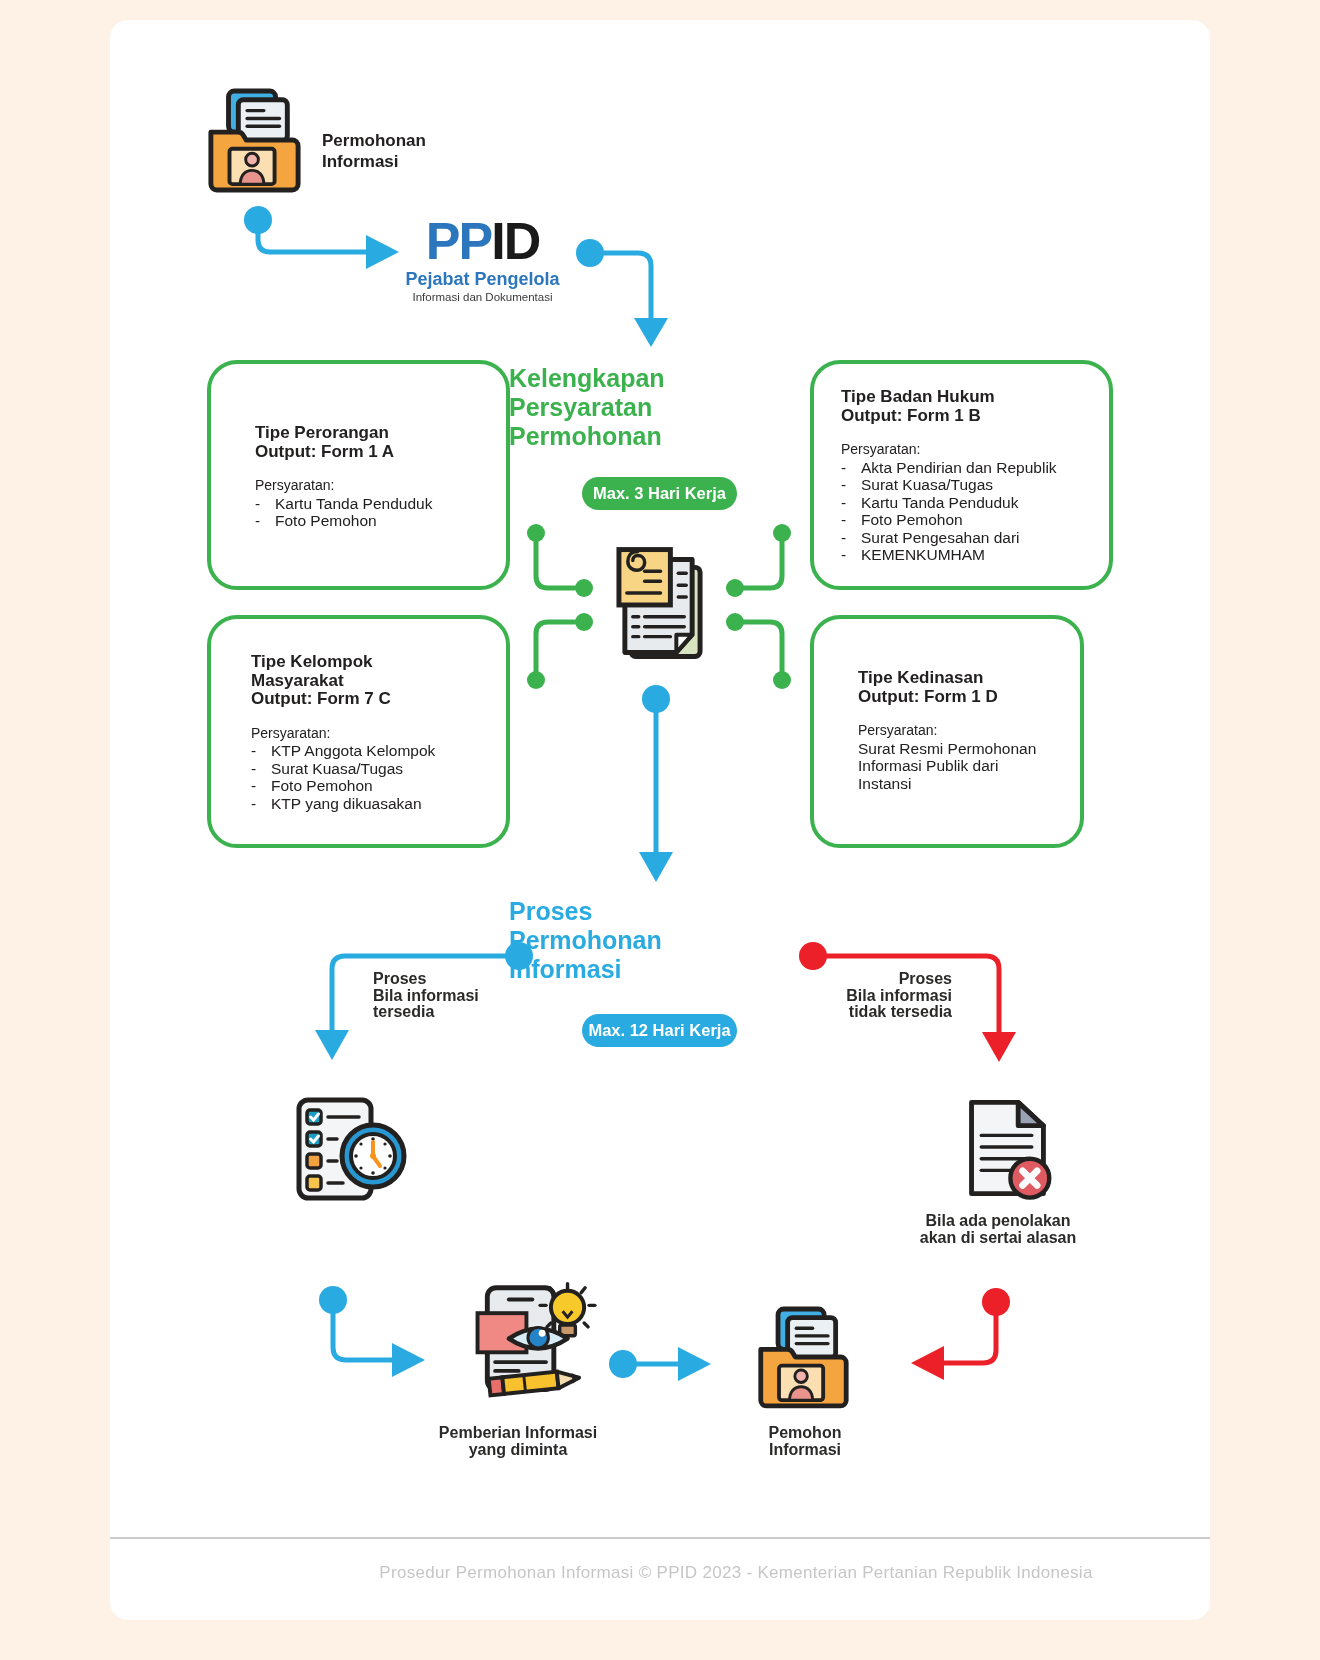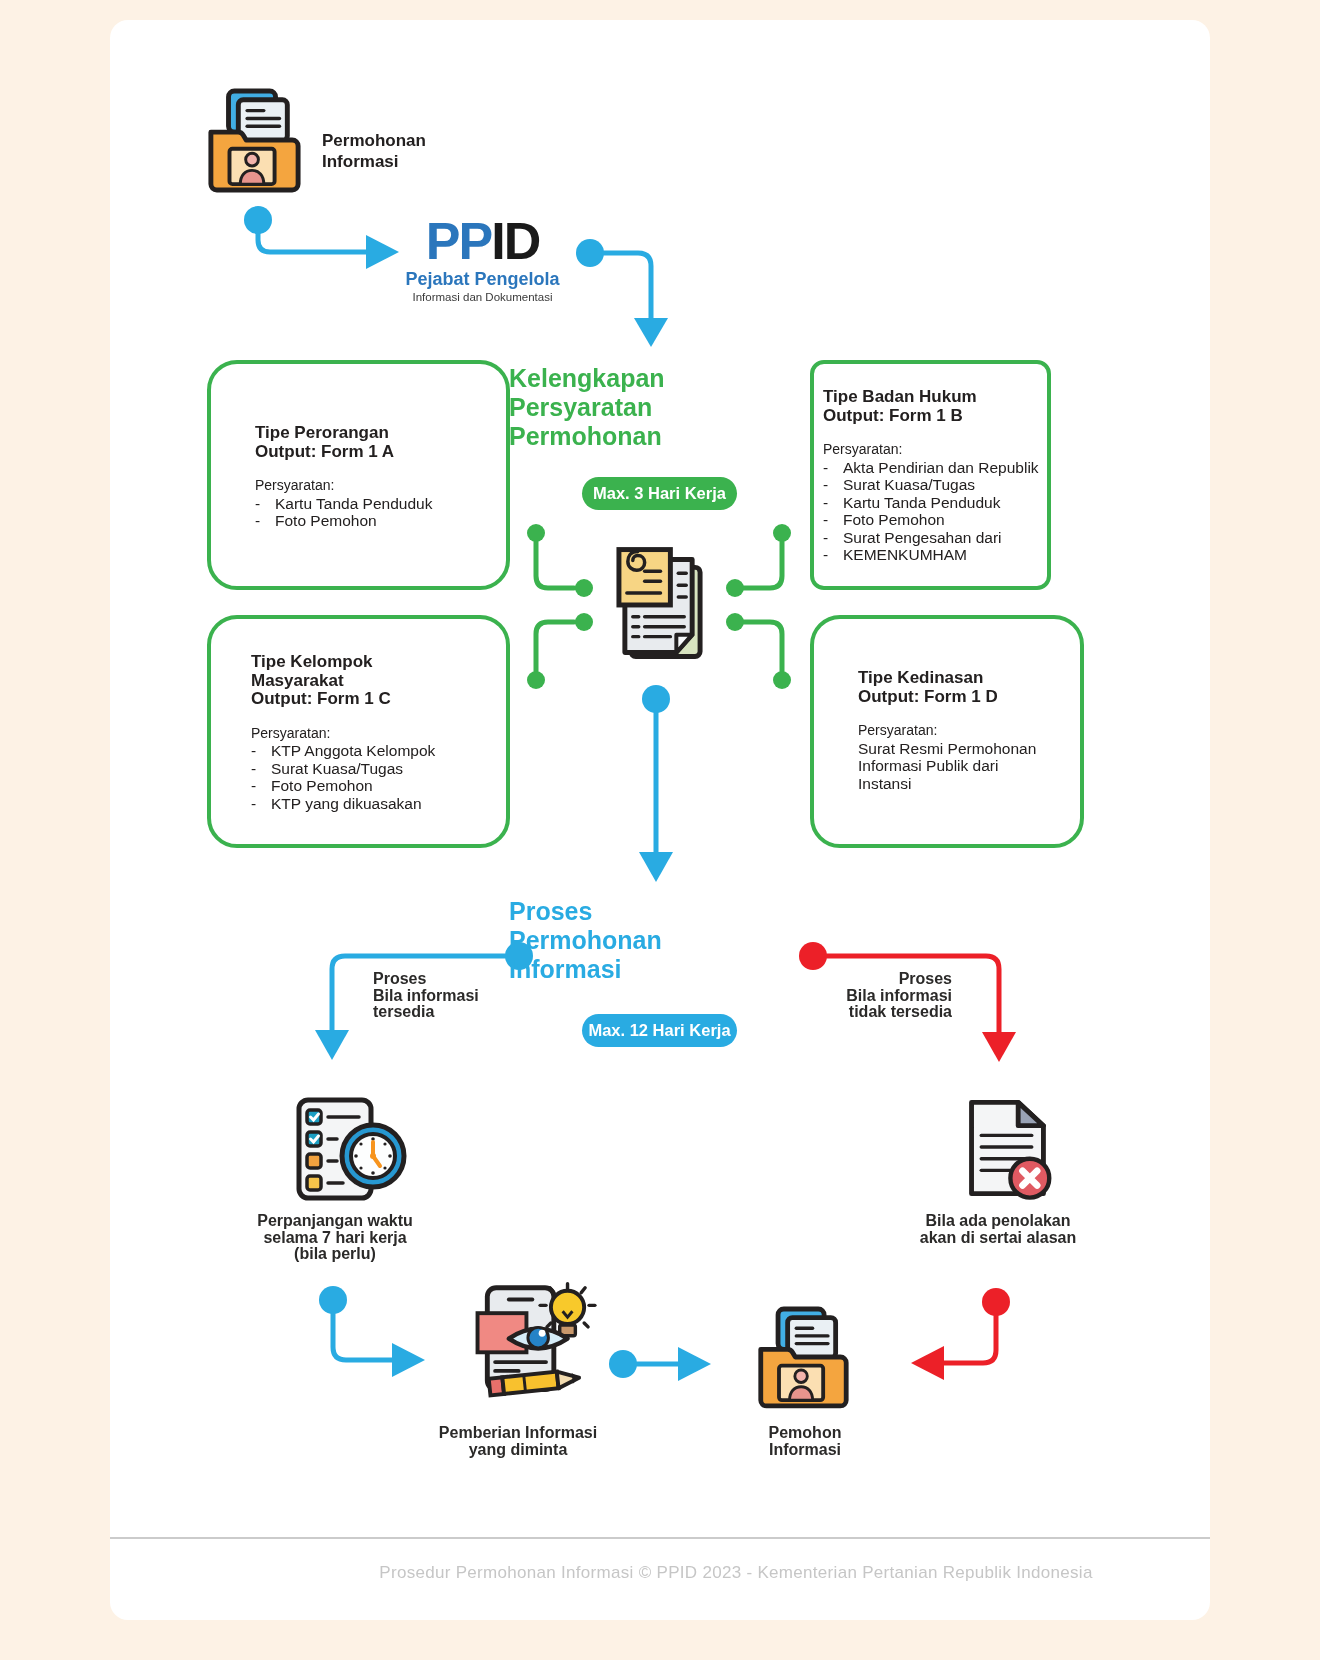--- a/index.html
+++ b/index.html
@@ -45,21 +45,21 @@
   .badge.green{background:var(--green);}
   .badge.blue{background:var(--blue);}
 
   .gbox{border:4px solid var(--green);border-radius:30px;background:#fff;}
   .gbox .heading{font-size:17px;line-height:18.5px;font-weight:700;color:var(--dark);margin-bottom:16px;}
   .gbox .req-label{font-size:14px;line-height:17.5px;color:var(--dark);}
   .gbox .req-note{font-size:15.5px;line-height:17.5px;color:var(--dark);}
   .req-item{display:flex;font-size:15.5px;line-height:17.5px;color:var(--dark);}
   .req-item .dash{width:11px;flex:0 0 11px;margin-right:9px;text-align:left;}
   .box1{left:207px;top:360px;width:303px;height:230px;padding:60px 16px 0 44px;}
-  .box2{left:810px;top:360px;width:241px;height:230px;padding:24px 8px 0 9px;border-radius:14px;}
+  .box2{left:810px;top:360px;width:303px;height:230px;padding:24px 8px 0 27px;}
   .box3{left:207px;top:615px;width:303px;height:233px;padding:34px 16px 0 40px;}
   .box4{left:810px;top:615px;width:274px;height:233px;padding:50px 16px 0 44px;}
 
   .branch-label{font-size:16px;line-height:16.5px;font-weight:700;color:#2B2A29;}
   .caption{font-size:16px;line-height:16.5px;font-weight:700;color:#2B2A29;text-align:center;}
   .divider{position:absolute;left:110px;top:1537px;width:1100px;height:2px;background:#CBCBCB;}
   .footer{
     position:absolute;left:110px;top:1563px;width:1252px;text-align:center;
     font-size:17px;color:var(--footer_gray);letter-spacing:0.3px;
   }
@@ -191,21 +191,21 @@
         </div>
         <div class="req-item">
           <span class="dash">-</span>
           <span>KEMENKUMHAM</span>
         </div>
       </div>
   </div>
   <div class="abs gbox box3">
     <div class="heading pre">Tipe Kelompok
 Masyarakat
-Output: Form 1 C</div>
+Output: Form 7 C</div>
     <div class="req-label">Persyaratan:</div>
     <div>
         <div class="req-item">
           <span class="dash">-</span>
           <span>KTP Anggota Kelompok</span>
         </div>
         <div class="req-item">
           <span class="dash">-</span>
           <span>Surat Kuasa/Tugas</span>
         </div>
@@ -293,23 +293,20 @@
         <circle cx="68" cy="48" r="1.6"></circle>
           <circle cx="92" cy="48" r="1.6"></circle>
         <circle cx="68" cy="72" r="1.6"></circle>
           <circle cx="92" cy="72" r="1.6"></circle>
       </g>
       <path d="M80 60 V46" stroke="#F7941D" stroke-width="4" stroke-linecap="round"></path>
       <path d="M80 60 l7 10" stroke="#F7941D" stroke-width="4" stroke-linecap="round"></path>
       <circle cx="80" cy="60" r="3" fill="#F7941D"></circle>
     </g>
   </svg>
-  <div class="abs caption pre" style="left:235px;top:1213px;width:200px;">Perpanjangan waktu
-selama 7 hari kerja
-(bila perlu)</div>
 
   <svg class="abs" style="left:956px;top:1096px;width:102px;height:106px;" viewBox="0 0 105 108">
     <path d="M16 6 H64 L90 30 V100 H16 Z" fill="#F4F5F6" stroke="#232020" stroke-width="5" stroke-linejoin="round"></path>
     <path d="M64 6 L90 30 H64 Z" fill="#9AA3B5" stroke="#232020" stroke-width="5" stroke-linejoin="round"></path>
     <g stroke="#232020" stroke-width="3.5" stroke-linecap="round" fill="none">
       <path d="M26 40 H78"></path>
         <path d="M26 52 H78"></path>
         <path d="M26 64 H78"></path>
         <path d="M26 76 H56"></path>
     </g>

